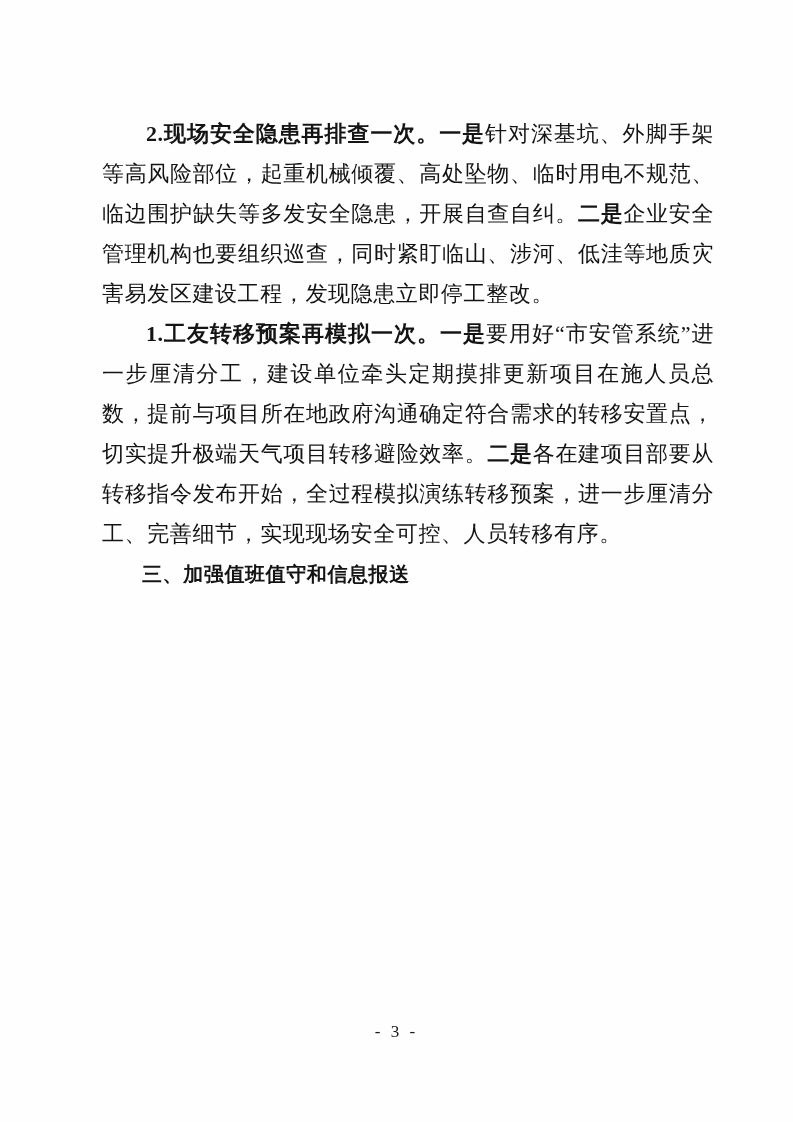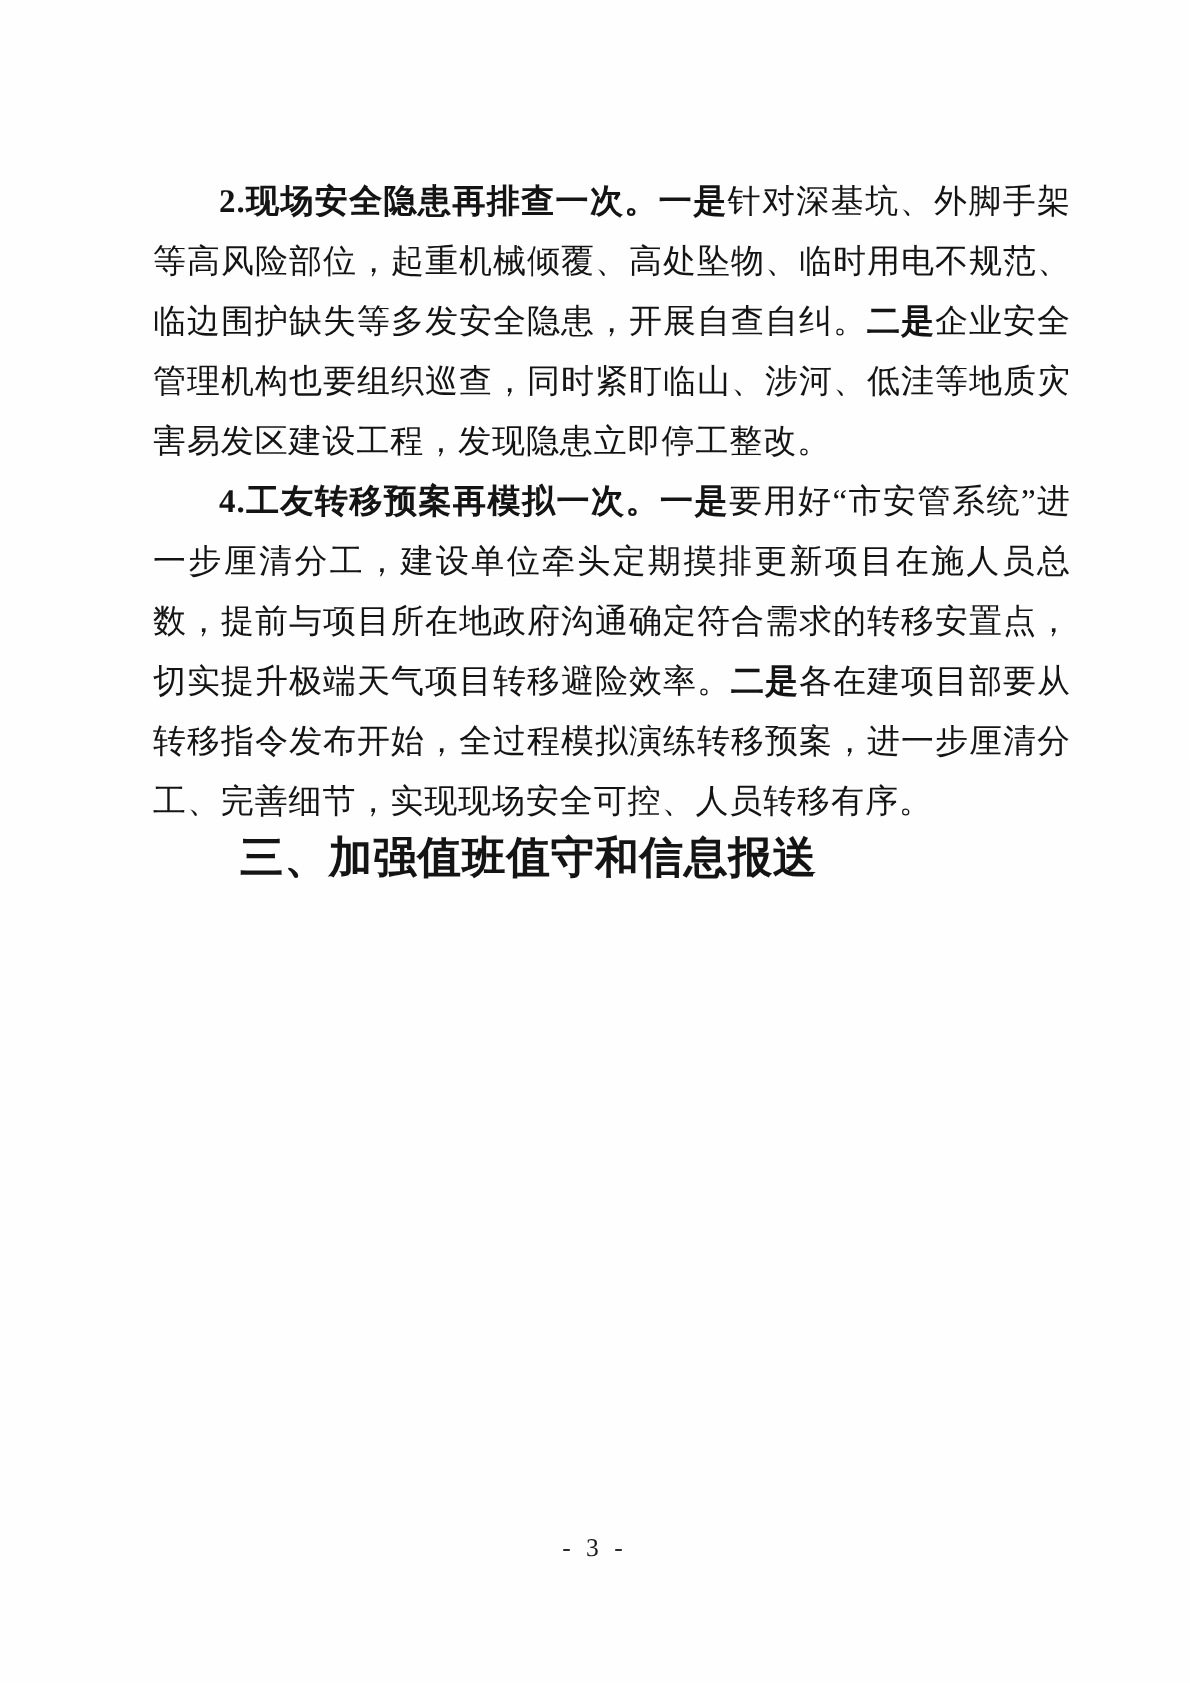--- a/index.html
+++ b/index.html
@@ -31,22 +31,22 @@
     text-align: justify;
     text-indent: 2em;
     letter-spacing: 0.6px;
     word-break: break-all;
   }
   .para .bold {
     font-weight: bold;
   }
   .heading {
     margin: 0;
-    font-family: Liberation Mono, monospace;
-    font-size: 29px;
+    font-family: Liberation Serif, serif;
+    font-size: 20px;
     line-height: 40px;
     font-weight: bold;
     text-indent: 2em;
     letter-spacing: 0.6px;
   }
   .footer {
     position: absolute;
     left: 0;
     right: 0;
     bottom: 80px;
@@ -55,17 +55,17 @@
     letter-spacing: 3px;
     color: #1a1a1a;
   }
 </style>
 </head>
 <body>
 
 <div class="page">
   <div class="content">
       <div class="para"><span class="bold">2.现场安全隐患再排查一次。一是</span><span class="">针对深基坑、外脚手架等高风险部位，起重机械倾覆、高处坠物、临时用电不规范、临边围护缺失等多发安全隐患，开展自查自纠。</span><span class="bold">二是</span><span class="">企业安全管理机构也要组织巡查，同时紧盯临山、涉河、低洼等地质灾害易发区建设工程，发现隐患立即停工整改。</span></div>
-      <div class="para"><span class="bold">4.工友转移预案再模拟一次。一是</span><span class="">要用好“市安管系统”进一步厘清分工，建设单位牵头定期摸排更新项目在施人员总数，提前与项目所在地政府沟通确定符合需求的转移安置点，切实提升极端天气项目转移避险效率。</span><span class="bold">二是</span><span class="">各在建项目部要从转移指令发布开始，全过程模拟演练转移预案，进一步厘清分工、完善细节，实现现场安全可控、人员转移有序。</span></div>
+      <div class="para"><span class="bold">1.工友转移预案再模拟一次。一是</span><span class="">要用好“市安管系统”进一步厘清分工，建设单位牵头定期摸排更新项目在施人员总数，提前与项目所在地政府沟通确定符合需求的转移安置点，切实提升极端天气项目转移避险效率。</span><span class="bold">二是</span><span class="">各在建项目部要从转移指令发布开始，全过程模拟演练转移预案，进一步厘清分工、完善细节，实现现场安全可控、人员转移有序。</span></div>
       <div class="heading"><span class="bold">三、加强值班值守和信息报送</span></div>
     </div>
   <div class="footer">- 3 -</div>
 </div>
 
 </body></html>

